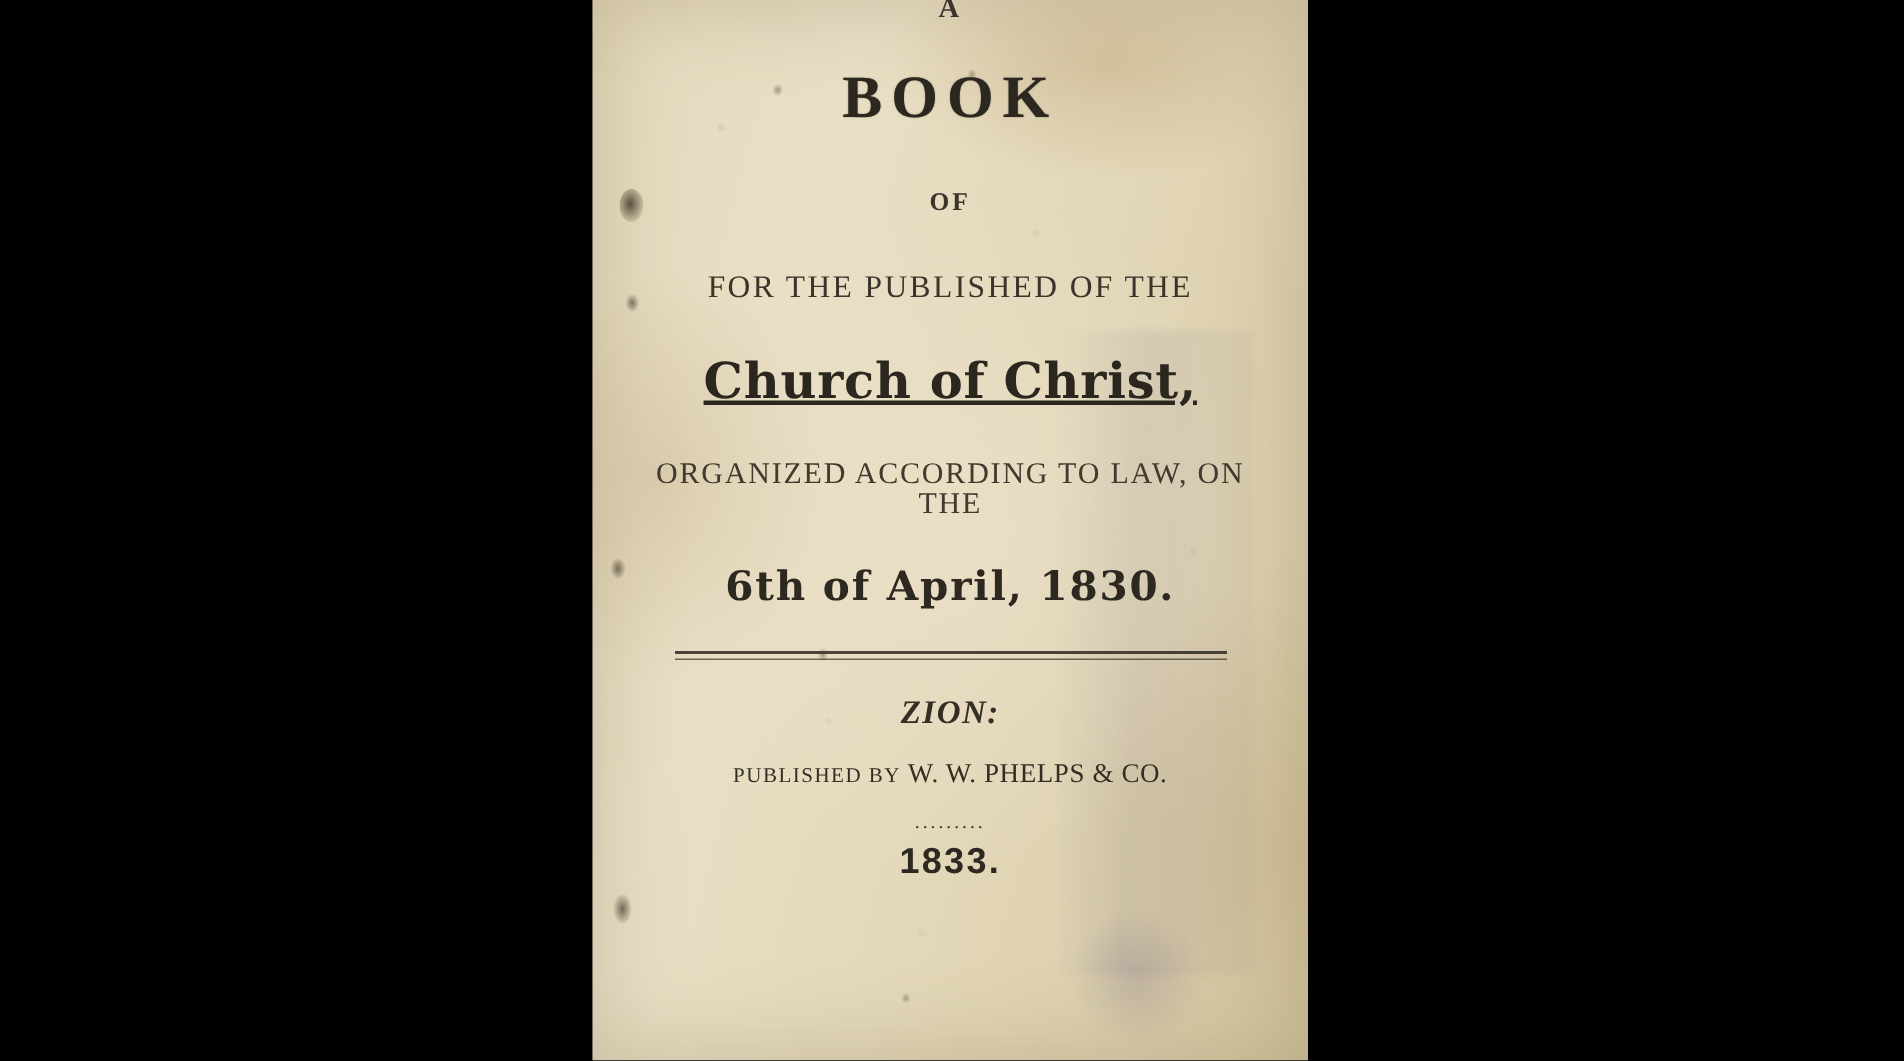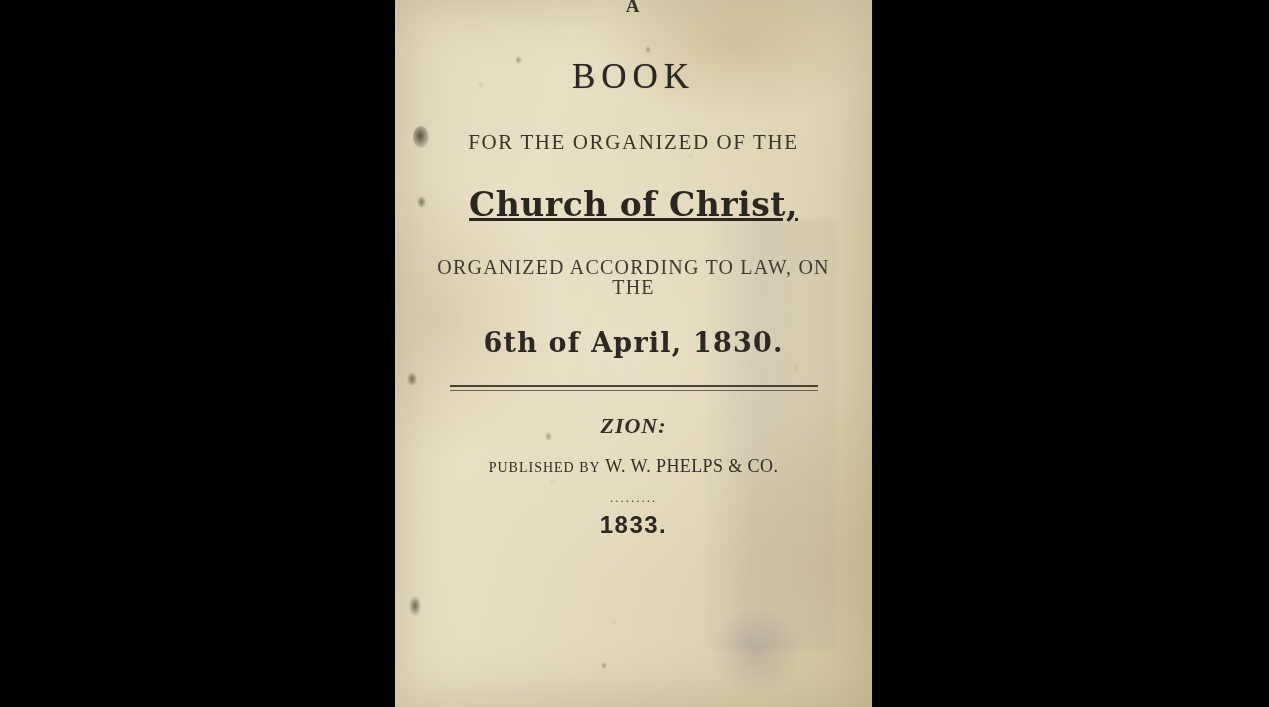--- a/index.html
+++ b/index.html
@@ -98,23 +98,23 @@
   .ln { display: block; line-height: 1; }
 
   .line-a {
     margin-top: -4px;
     font-size: 19px;
     font-weight: bold;
     letter-spacing: 2px;
     color: #3a342a;
   }
   .line-book {
-    margin-top: 44px;
-    font-size: 35px;
-    font-weight: normal;
+    margin-top: 30px;
+    font-size: 40px;
+    font-weight: bold;
     letter-spacing: 6px;
     color: #2d281f;
     text-shadow: 0 0 1px rgba(45,40,31,0.5);
   }
   .line-of {
     margin-top: 41px;
     font-size: 17px;
     font-weight: bold;
     letter-spacing: 2px;
     color: #3b352b;
@@ -219,23 +219,24 @@
     <div class="spot s6"></div>
     <div class="spot s7"></div>
     <div class="spot s8"></div>
 
     <div class="text-stack">
 
       <span class="ln line-a">A</span>
 
       <span class="ln line-book">BOOK</span>
 
-
-
-      <span class="ln line-government">FOR THE ORGANIZED OF THE</span>
+      <span class="ln line-of">OF</span>
+
+
+      <span class="ln line-government">FOR THE PUBLISHED OF THE</span>
 
       <span class="ln line-church">Church of Christ,</span>
 
       <span class="ln line-organized">ORGANIZED ACCORDING TO LAW, ON THE</span>
 
       <span class="ln line-date">6th of April, 1830.</span>
 
       <div class="rule-wrap">
         <div class="rule-thick"></div>
         <div class="rule-thin"></div>

